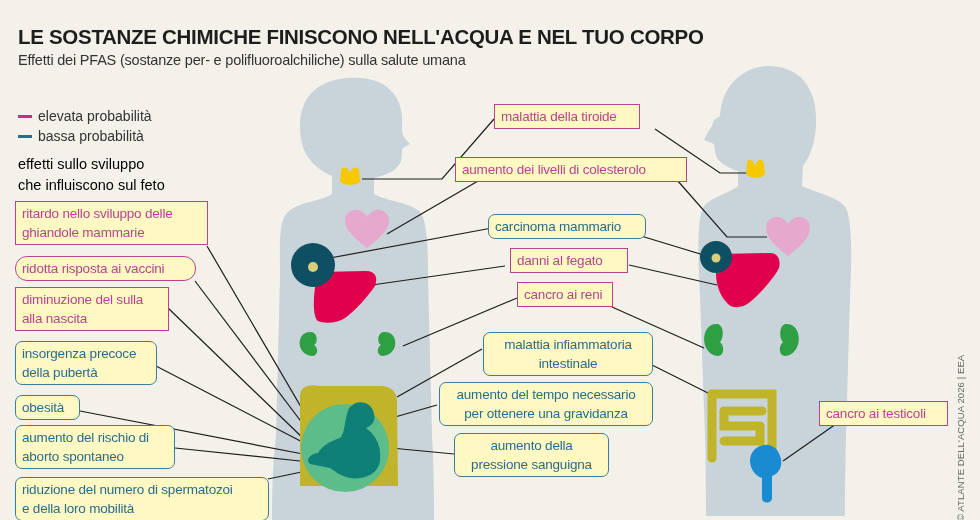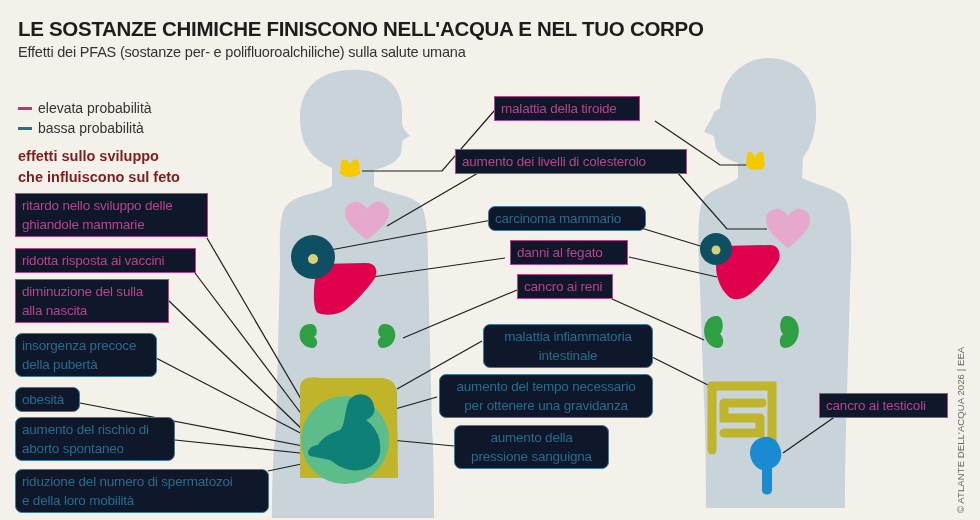--- a/index.html
+++ b/index.html
@@ -1,41 +1,41 @@
 <!DOCTYPE html>
 <html><head>
 <meta charset="utf-8">
 <style>
   html, body { margin:0; padding:0; }
   body {
     width:980px; height:520px; overflow:hidden; position:relative;
     background:#f4f1ea;
     font-family:"Liberation Sans", sans-serif;
   }
-  #stage { position:absolute; left:0; top:8px; width:980px; height:372px; }
+  #stage { position:absolute; left:0; top:16px; width:980px; height:372px; }
   svg.art { position:absolute; left:0; top:0; }
   .title {
     position:absolute; left:18px; top:9px;
     font-family:"Liberation Sans", sans-serif;
     font-weight:bold; font-size:20.5px; letter-spacing:-0.3px; color:#1d1d1b;
     white-space:nowrap;
   }
   .subtitle {
     position:absolute; left:18px; top:36px; font-size:14.5px; color:#333;
     letter-spacing:-0.2px; white-space:nowrap;
   }
   .legend { position:absolute; left:18px; top:90px; font-size:14px; color:#333; }
   .legend-row { height:20px; display:flex; align-items:center; }
   .legend-swatch { display:inline-block; width:14px; height:3px; margin-right:6px; }
   .section-heading {
-    position:absolute; left:18px; top:138px; font-weight:bold; font-size:14.5px;
-    line-height:21px; color:#7f1d1d; width:220px;
+    position:absolute; left:18px; top:138px; font-weight:normal; font-size:14.5px;
+    line-height:21px; color:#000000; width:220px;
   }
   .lbl {
-    position:absolute; background:#0f172a; border:1.5px solid; box-sizing:border-box;
+    position:absolute; background:#fef9c3; border:1.5px solid; box-sizing:border-box;
     font-size:13.5px; line-height:19px; padding:2px 6px; letter-spacing:-0.2px;
     white-space:nowrap;
   }
   .lbl.high { border-color:#b7448f; color:#b7448f; }
   .lbl.low { border-color:#3d7c9a; color:#2a6c8c;border-radius:7px; }
   .lbl.center { text-align:center; }
   .credit {
     position:absolute; left:955px; top:505px; transform-origin:0 0; transform:rotate(-90deg);
     font-size:9.5px; color:#666; white-space:nowrap; letter-spacing:0.1px;
   }
@@ -137,21 +137,21 @@
 
   <div class="section-heading">
     <div>effetti sullo sviluppo</div>
     <div>che influiscono sul feto</div>
   </div>
 
   <div class="lbl high" style="left:15px;top:185px;width:193px;">
     <div>ritardo nello sviluppo delle</div>
     <div>ghiandole mammarie</div>
   </div>
-  <div class="lbl high" style="left:15px;top:240px;width:181px;">
+  <div class="lbl high" style="left:15px;top:240px;width:181px;border-radius:12px;">
     <div>ridotta risposta ai vaccini</div>
   </div>
   <div class="lbl high" style="left:15px;top:271px;width:154px;">
     <div>diminuzione del sulla</div>
     <div>alla nascita</div>
   </div>
   <div class="lbl low" style="left:15px;top:325px;width:142px;">
     <div>insorgenza precoce</div>
     <div>della pubertà</div>
   </div>

